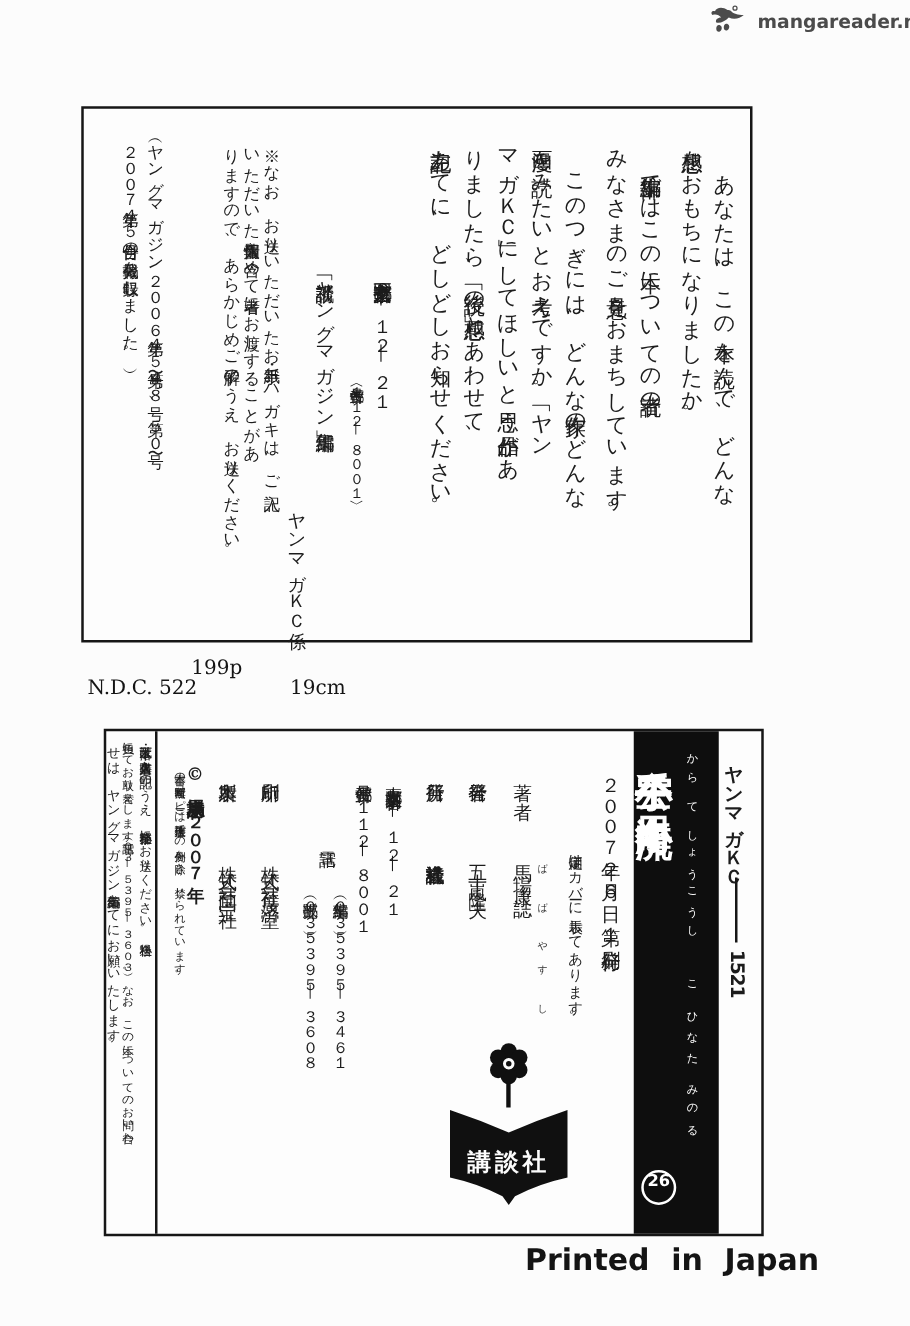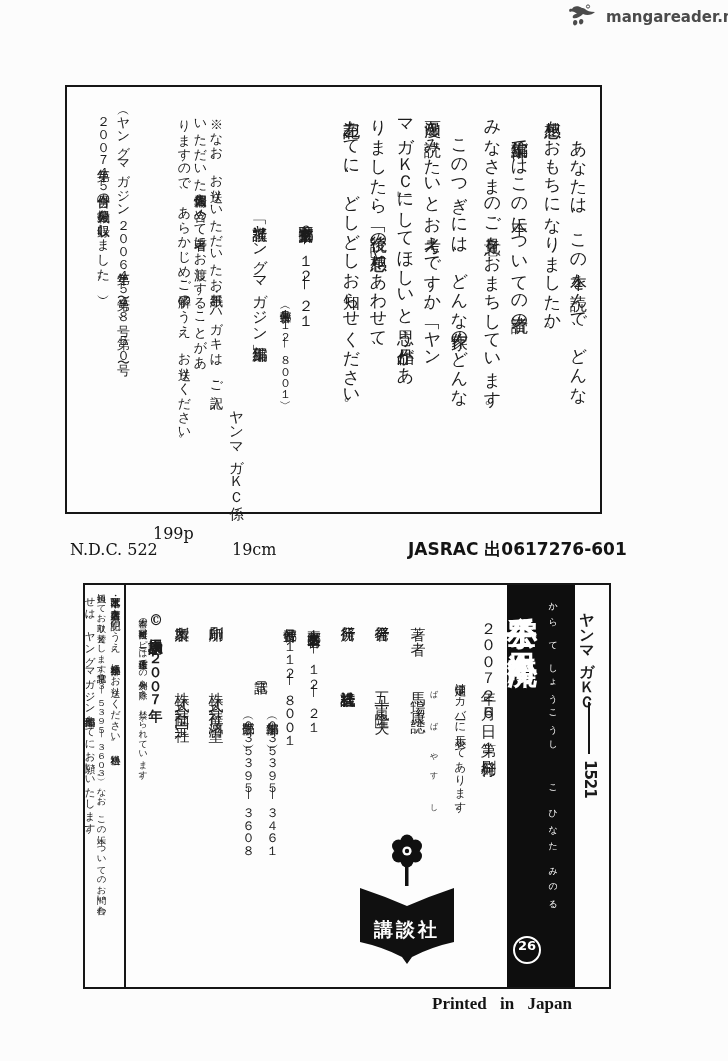--- a/index.html
+++ b/index.html
@@ -63,21 +63,20 @@
   <div class="vcol" style="left:229px;top:400px;font-size:14.5px;">ヤンマガＫＣ係</div>
   <div class="vcol" style="left:210px;top:110px;font-size:13px;">※なお、お送りいただいたお手紙・おハガキは、ご記入</div>
   <div class="vcol" style="left:194px;top:110px;font-size:13px;">いただいた個人情報を含めて著者にお渡しすることがあ</div>
   <div class="vcol" style="left:178px;top:110px;font-size:13px;">りますので、あらかじめご了解のうえ、お送りください。</div>
   <div class="vcol" style="left:117px;top:107px;font-size:13px;">（ヤングマガジン２００６年第４５号〜第４８号、第５０号〜</div>
   <div class="vcol" style="left:97px;top:107px;font-size:13px;">２００７年第４・５合併号の掲載分を収録しました。）</div>
 
   <div class="serifline" style="left:70px;top:540px;font-size:16px;">N.D.C. 522</div>
   <div class="serifline" style="left:153px;top:524px;font-size:16px;">199p</div>
   <div class="serifline" style="left:232px;top:540px;font-size:16px;">19cm</div>
-  <div class="hline" style="left:408px;top:538px;font-size:17px;font-weight:bold;">JASRAC 出0617276-601</div>
 
   <div class="colophon-box">
     <div class="col-divider"></div>
     <div class="title-bar"></div>
   </div>
 
   <div class="vcol title-main">空手小公子　小日向海流</div>
   <div class="vcol furi" style="left:548px;top:596px;">から て しょうこうし</div>
   <div class="vcol furi" style="left:548px;top:778px;letter-spacing:6px;">こ ひなた みのる</div>
   <div class="vol-circle">
@@ -128,15 +127,15 @@
       <circle cx="51" cy="27" r="6.5"></circle>
       <circle cx="42.5" cy="22" r="6.5"></circle>
       <circle cx="42.5" cy="12" r="6.5"></circle>
     </g>
     <circle cx="51" cy="17" r="4.6" fill="#fcfcfc"></circle>
     <circle cx="51" cy="17" r="2.2" fill="#101010"></circle>
     <path d="M4 54 Q28 62 51 72 Q74 62 98 54 L98 108 Q75 113 56 123 L51 130 L46 123 Q27 113 4 108 Z" fill="#101010"></path>
     <text x="51" y="102" text-anchor="middle" fill="#fcfcfc" font-size="19" font-weight="bold" letter-spacing="3" font-family="DejaVu Serif, serif">講談社</text>
   </svg>
 
-  <div class="hline" style="left:432px;top:994px;font-size:17px;font-weight:600;word-spacing:9px;font-family:Liberation Serif, serif;">Printed in Japan</div>
+  <div class="hline" style="left:420px;top:994px;font-size:24px;font-weight:600;word-spacing:9px;">Printed in Japan</div>
 
 </div>
 
 </body></html>

